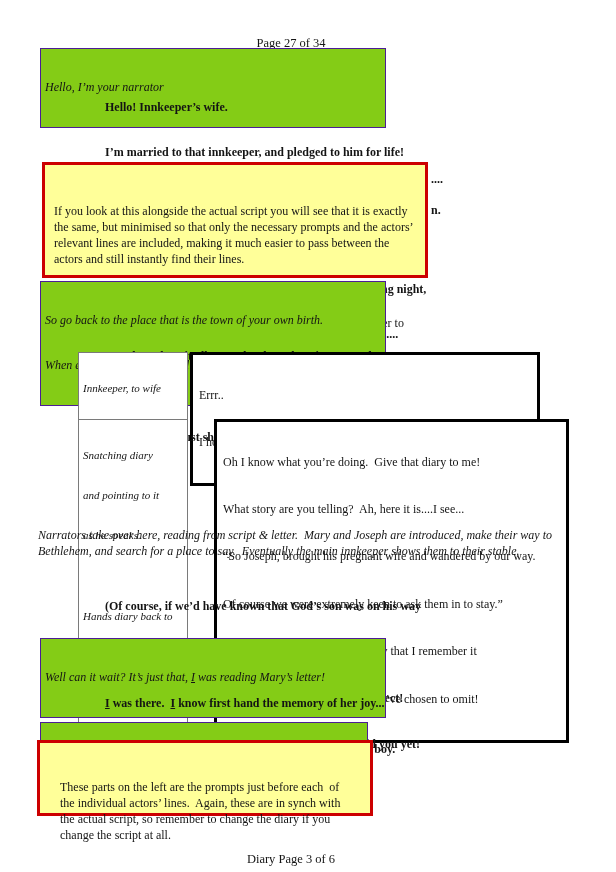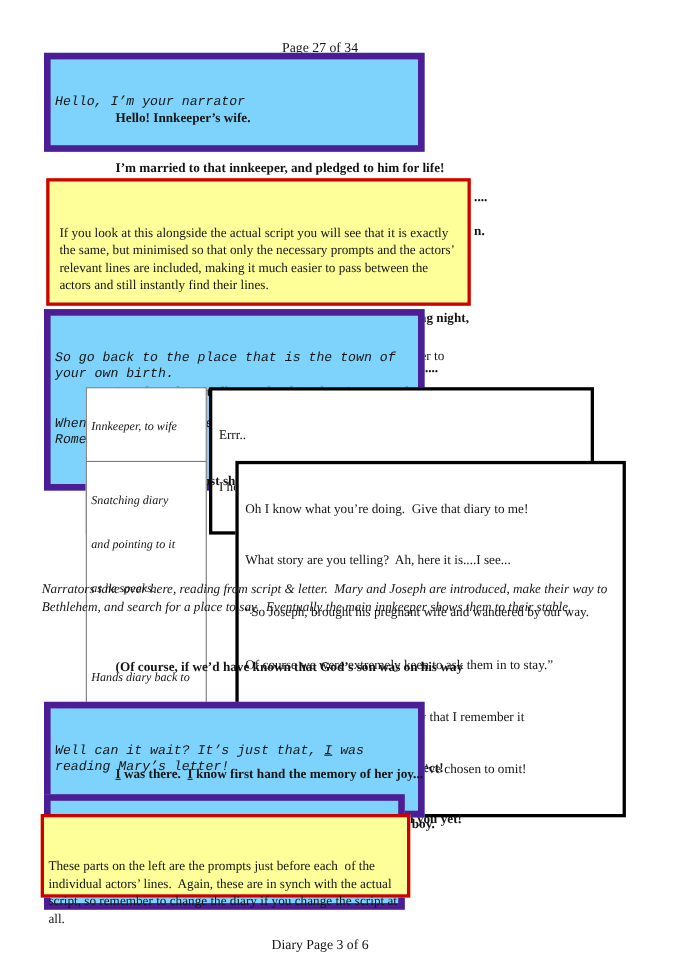--- a/index.html
+++ b/index.html
@@ -2,23 +2,23 @@
 <html><head>
 <meta charset="utf-8">
 <style>
   html,body{margin:0;padding:0;background:#ffffff;}
   .page{
     position:relative;width:616px;height:872px;background:#ffffff;
     font-family:"Liberation Serif",serif;color:#141414;overflow:hidden;
   }
   .center-line{position:absolute;left:0;width:582px;text-align:center;font-size:12.5px;white-space:pre-wrap;}
   .cue-box{
-    position:absolute;border:6px solid #4c1d95;background:#7dd3fc;
+    position:absolute;border:1px solid #4c1d95;background:#84cc16;
     padding:1px 4px 2px 4px;font-style:italic;font-size:12px;line-height:15px;
-    white-space:pre-wrap;box-sizing:border-box;font-family:Liberation Mono, monospace;
+    white-space:pre-wrap;box-sizing:border-box;
   }
   .speech{position:absolute;font-weight:bold;font-size:12px;white-space:pre-wrap;}
   .speech .s-line{line-height:15.4px;}
   .note{
     position:absolute;background:#ffff99;border:3px solid #cc0000;
     padding:6px 9px 7px 9px;font-size:12px;line-height:16px;
     white-space:pre-wrap;box-sizing:border-box;
   }
   .note p{margin:0;}
   .note p + p{margin-top:16px;}
@@ -123,19 +123,19 @@
 
   <div class="speech" style="left:105px;top:666px;">
     <div class="s-line" style="line-height:15.7px;"><span class="u">I</span><span> was there.  </span><span class="u">I</span><span> know first hand the memory of her joy...</span></div>
     <div class="s-line" style="line-height:15.7px;"><span>But, off you go and tell them that she gave birth to a boy.</span></div>
   </div>
 
   <div class="cue-box" style="left:40px;top:722px;width:328px;">
     <div>Poor Mary (says her letter), was weary and so weak</div>
   </div>
 
-  <div class="note" style="left:37px;top:740px;width:336px;height:76px;padding:4px 4px;">
+  <div class="note" style="left:37px;top:740px;width:336px;height:76px;padding:4px 20px;">
     <p>These parts on the left are the prompts just before each  of the individual actors’ lines.  Again, these are in synch with the actual script, so remember to change the diary if you change the script at all.</p>
   </div>
 
   <div class="center-line" style="top:820px;margin-top:32px;">Diary Page 3 of 6</div>
 
 </div>
 
 </body></html>

